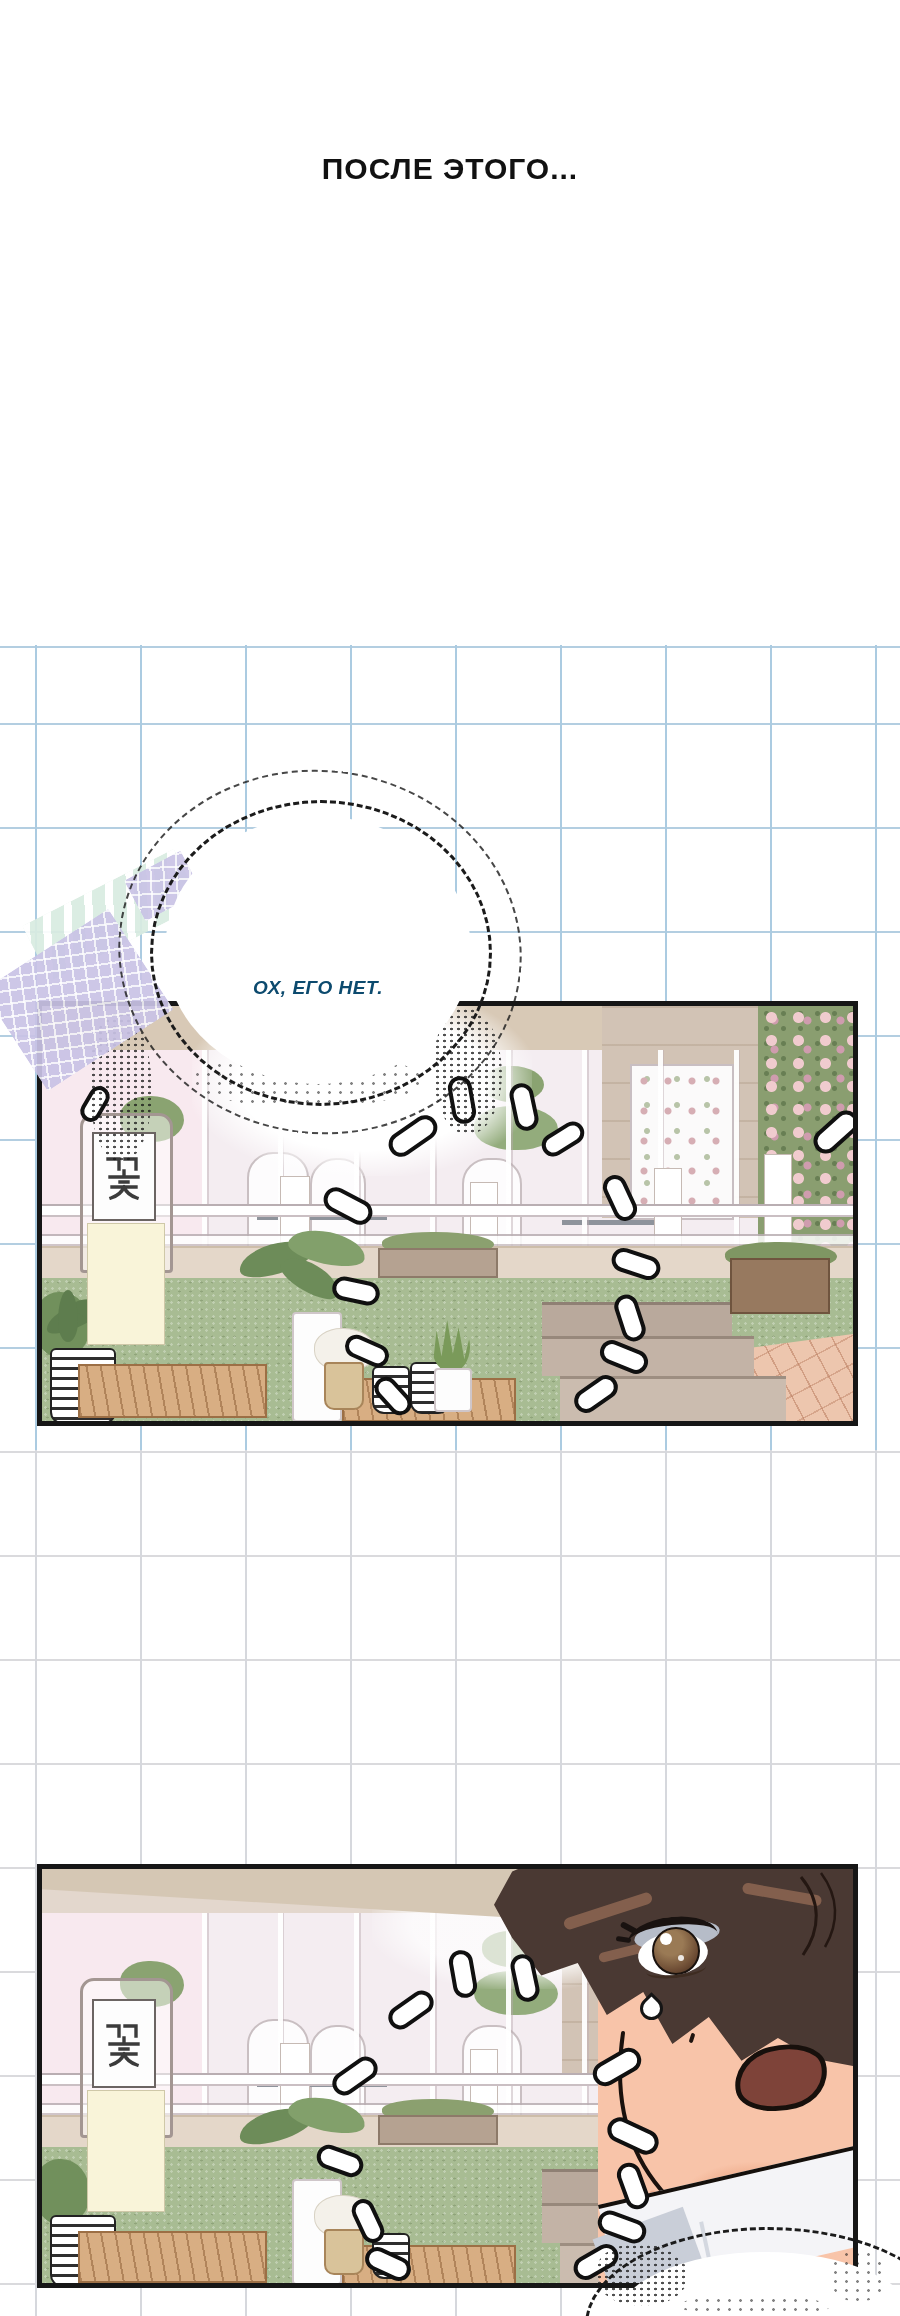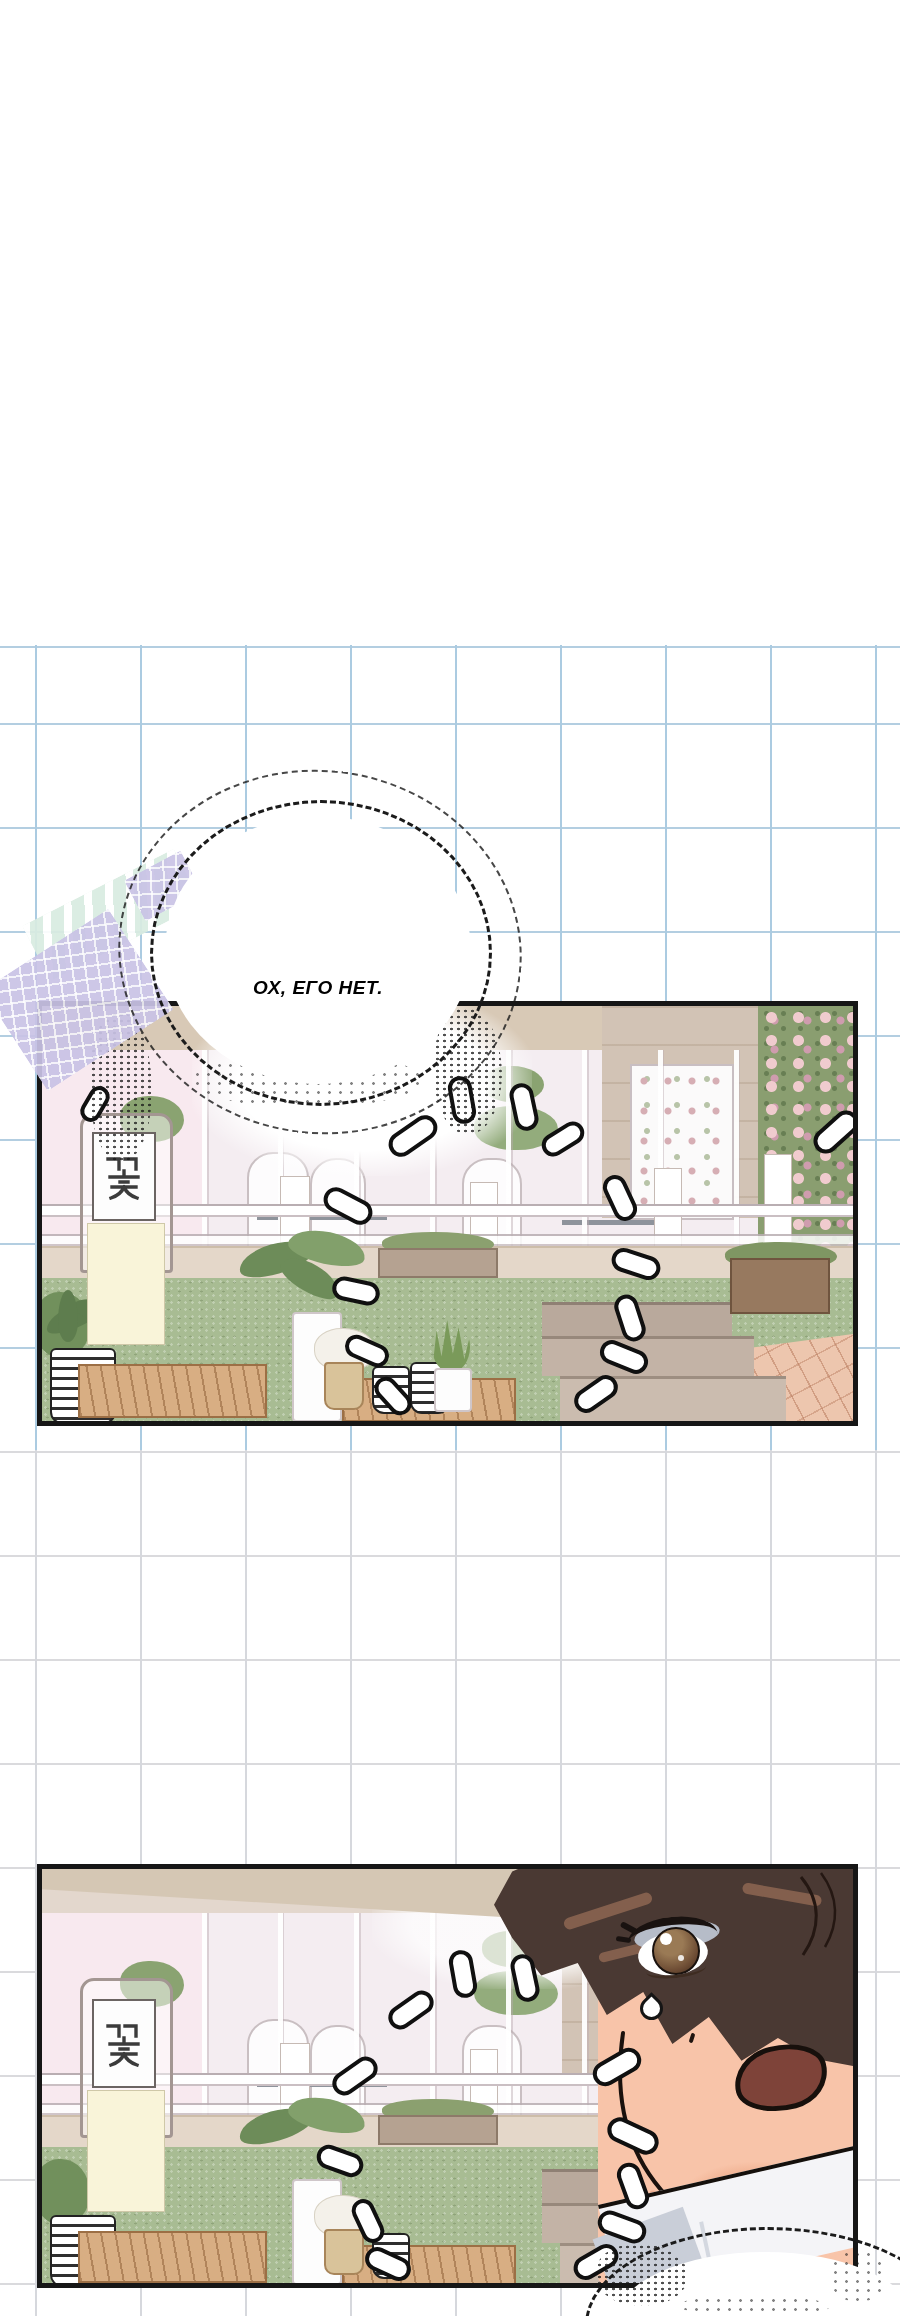--- a/index.html
+++ b/index.html
@@ -27,21 +27,21 @@
   .tape-mint{background:#d9ece1;
     background-image:repeating-linear-gradient(115deg,#ffffff 0 8px,rgba(255,255,255,0) 8px 21px);}
   .tape-plaid{background:#c9c3e6;
     background-image:
       repeating-linear-gradient(115deg,rgba(255,255,255,.8) 0 2px,transparent 2px 13px),
       repeating-linear-gradient(25deg,rgba(255,255,255,.8) 0 2px,transparent 2px 13px);}
 
   
   .burst-white{position:absolute;background:#fff;border-radius:50%;}
   .burst-ring{position:absolute;border-radius:50%;}
-  .speech{position:absolute;z-index:42;color:#000000;font-weight:700;font-style:italic;
+  .speech{position:absolute;z-index:42;color:#0c4a6e;font-weight:700;font-style:italic;
           font-size:19px;letter-spacing:.5px;white-space:nowrap;transform:translate(-50%,-50%);}
   .spray{position:absolute;z-index:41;
     background-image:radial-gradient(circle,rgba(25,25,25,.9) 1.1px,transparent 1.6px);
     background-size:7px 6px;border-radius:45% 55% 50% 50%;opacity:.85;}
   .spray.light{background-size:11px 9px;opacity:.6;}
 
   
   .panel{position:absolute;left:37px;width:821px;border:5px solid #161616;background:#f6eef2;
          z-index:10;box-sizing:border-box;}
   .scene{position:absolute;inset:0;overflow:hidden;}
@@ -130,20 +130,21 @@
   .collar{left:556px;top:336px;width:270px;height:95px;background:#f4f4f7;border-top:4px solid #15100c;
           transform:rotate(-13deg);transform-origin:left top;}
   .collar-shadow{left:560px;top:352px;width:96px;height:72px;background:#c9ced8;transform:rotate(-20deg);}
   .collar-fold{left:664px;top:352px;width:4px;height:66px;background:#d4d8e0;transform:rotate(-12deg);}
 </style>
 </head>
 <body>
 
 <div class="page">
 
+  <div class="caption">ПОСЛЕ ЭТОГО...</div>
 
   <div class="grid-blue"></div>
   <div class="grid-gray"></div>
 
   <div class="panel" style="top:1001px;height:425px;">
     <div class="scene">
       <div class="awning"></div>
       <div class="pink-wall"></div>
       <div class="window-band"></div>
 

